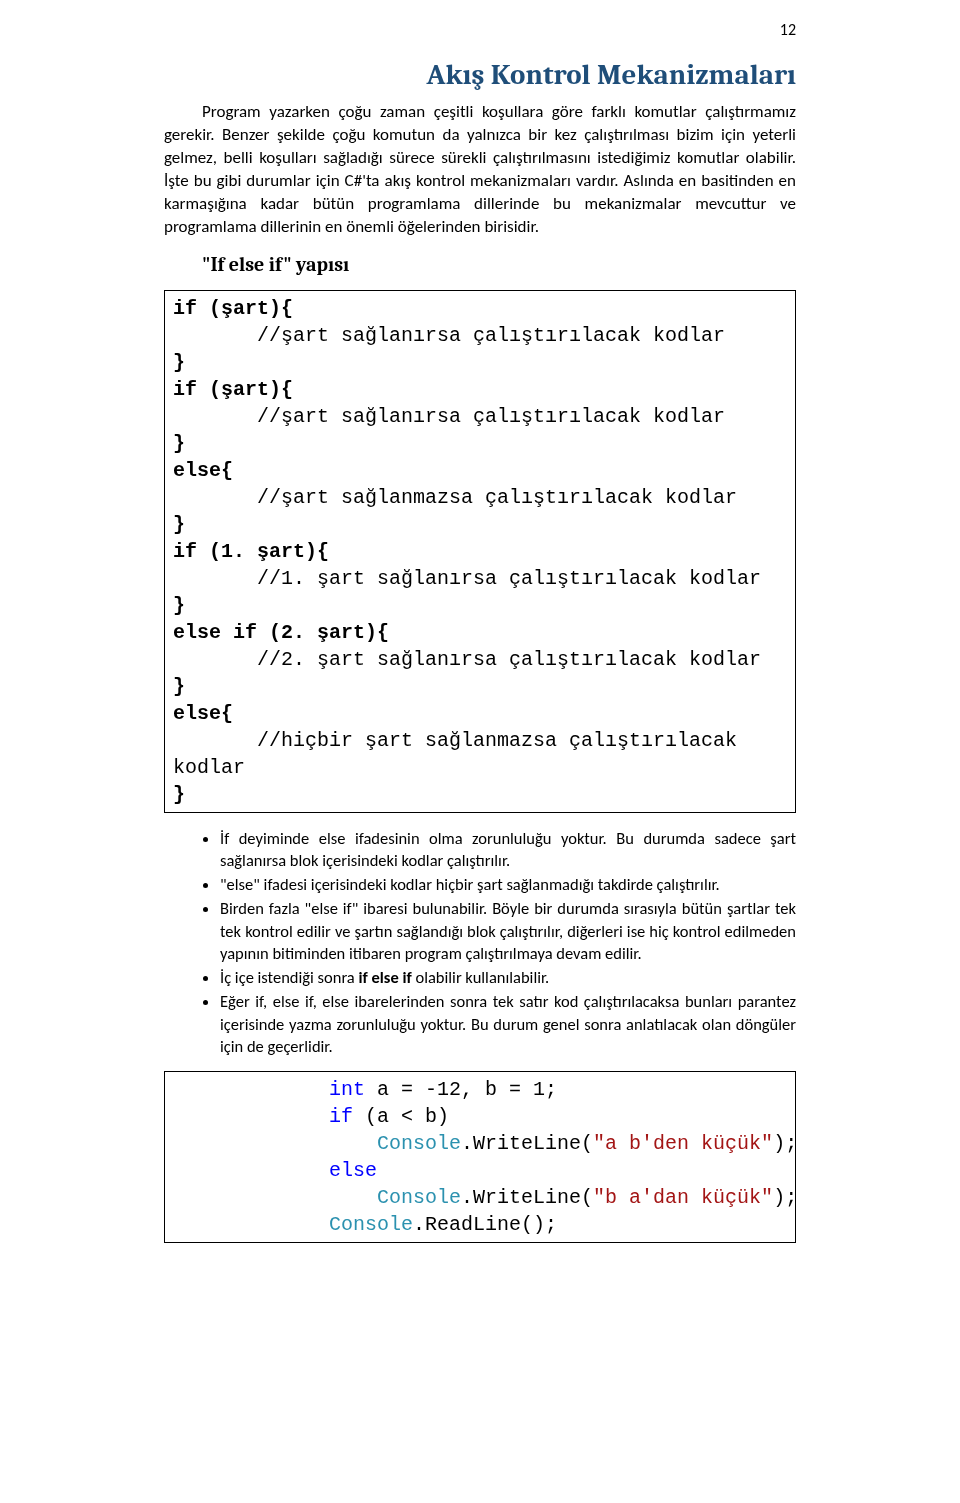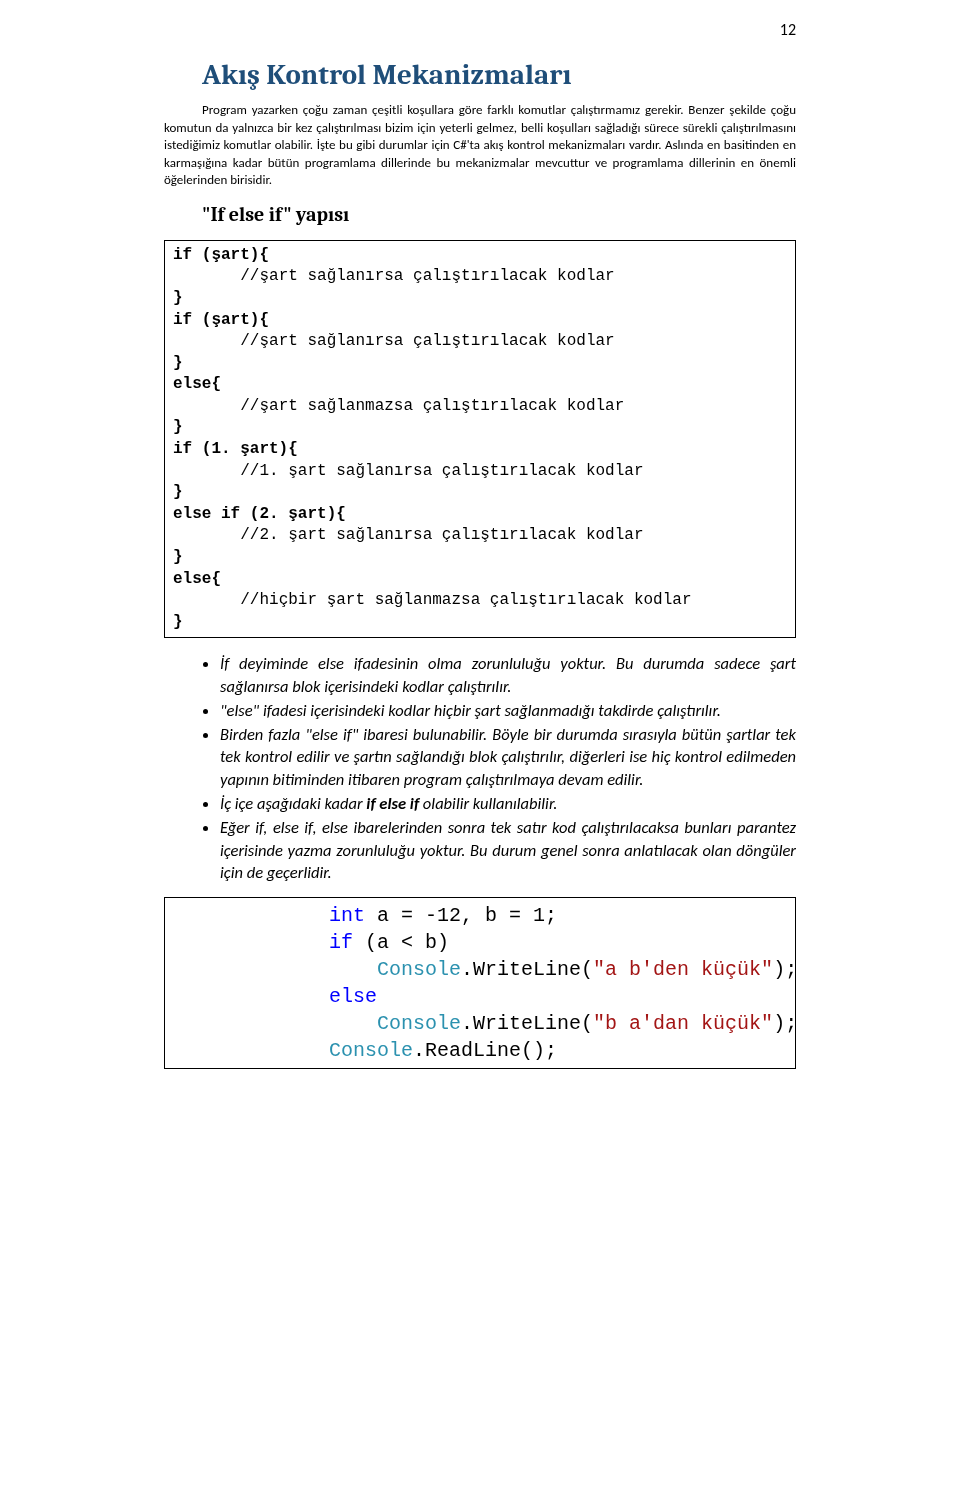--- a/index.html
+++ b/index.html
@@ -22,49 +22,49 @@
     top: 20px;
     right: 72px;
     font-size: 16px;
   }
   h1.title {
     color: #1F4E79;
     font-family: Cambria, Georgia, serif;
     font-weight: bold;
     font-size: 29px;
     margin: 18px 0 10px 38px;
+    text-align: right;
   }
   .paragraph {
-    font-size: 13px;
+    font-size: 17px;
     text-align: justify;
     margin: 0 0 14px 0;
     line-height: 1.35;
   }
   .indent {
     text-indent: 38px;
   }
   h2.subtitle {
     font-family: Cambria, Georgia, serif;
     font-weight: bold;
     font-size: 20px;
     margin: 14px 0 14px 38px;
   }
   .code-box {
     border: 1px solid #000;
     padding: 4px 8px;
     font-family: "Courier New", monospace;
-    font-size: 16px;
+    font-size: 20px;
     line-height: 1.35;
     white-space: pre-wrap;
     margin: 0 0 14px 0;
   }
   ul.bullets {
     margin: 0 0 14px 0;
     padding-left: 56px;
-    font-style: italic;
   }
   ul.bullets li {
     font-size: 16.5px;
     text-align: justify;
     line-height: 1.35;
     margin-bottom: 2px;
   }
   .code-box2 {
     border: 1px solid #000;
     padding: 4px 8px;
@@ -110,21 +110,21 @@
 <span><strong>else{</strong></span>
 <span>       //hiçbir şart sağlanmazsa çalıştırılacak kodlar</span>
 <span><strong>}</strong></span></div>
 
 
   <ul class="bullets">
     <li>İf deyiminde else ifadesinin olma zorunluluğu yoktur. Bu durumda sadece şart sağlanırsa blok içerisindeki kodlar çalıştırılır.</li>
     <li>"else" ifadesi içerisindeki kodlar hiçbir şart sağlanmadığı takdirde çalıştırılır.</li>
     <li>Birden fazla "else if" ibaresi bulunabilir. Böyle bir durumda sırasıyla bütün şartlar tek tek kontrol edilir ve şartın sağlandığı blok çalıştırılır, diğerleri ise hiç kontrol edilmeden yapının bitiminden itibaren program çalıştırılmaya devam edilir.</li>
     <li>
-      <span>İç içe aşağıdaki kadar </span><strong>if else if</strong><span> olabilir kullanılabilir.</span>
+      <span>İç içe istendiği sonra </span><strong>if else if</strong><span> olabilir kullanılabilir.</span>
     </li>
     <li>Eğer if, else if, else ibarelerinden sonra tek satır kod çalıştırılacaksa bunları parantez içerisinde yazma zorunluluğu yoktur. Bu durum genel sonra anlatılacak olan döngüler için de geçerlidir.</li>
   </ul>
 
   <div class="code-box2"><span><span>             </span><span class="blue">int</span><span> a = -12, b = 1;</span></span>
 <span><span>             </span><span class="blue">if</span><span> (a &lt; b)</span></span>
 <span><span>                 </span><span class="teal">Console</span><span>.WriteLine(</span><span class="red">"a b'den küçük"</span><span>);</span></span>
 <span><span>             </span><span class="blue">else</span></span>
 <span><span>                 </span><span class="teal">Console</span><span>.WriteLine(</span><span class="red">"b a'dan küçük"</span><span>);</span></span>
 <span><span>             </span><span class="teal">Console</span><span>.ReadLine();</span></span></div>

